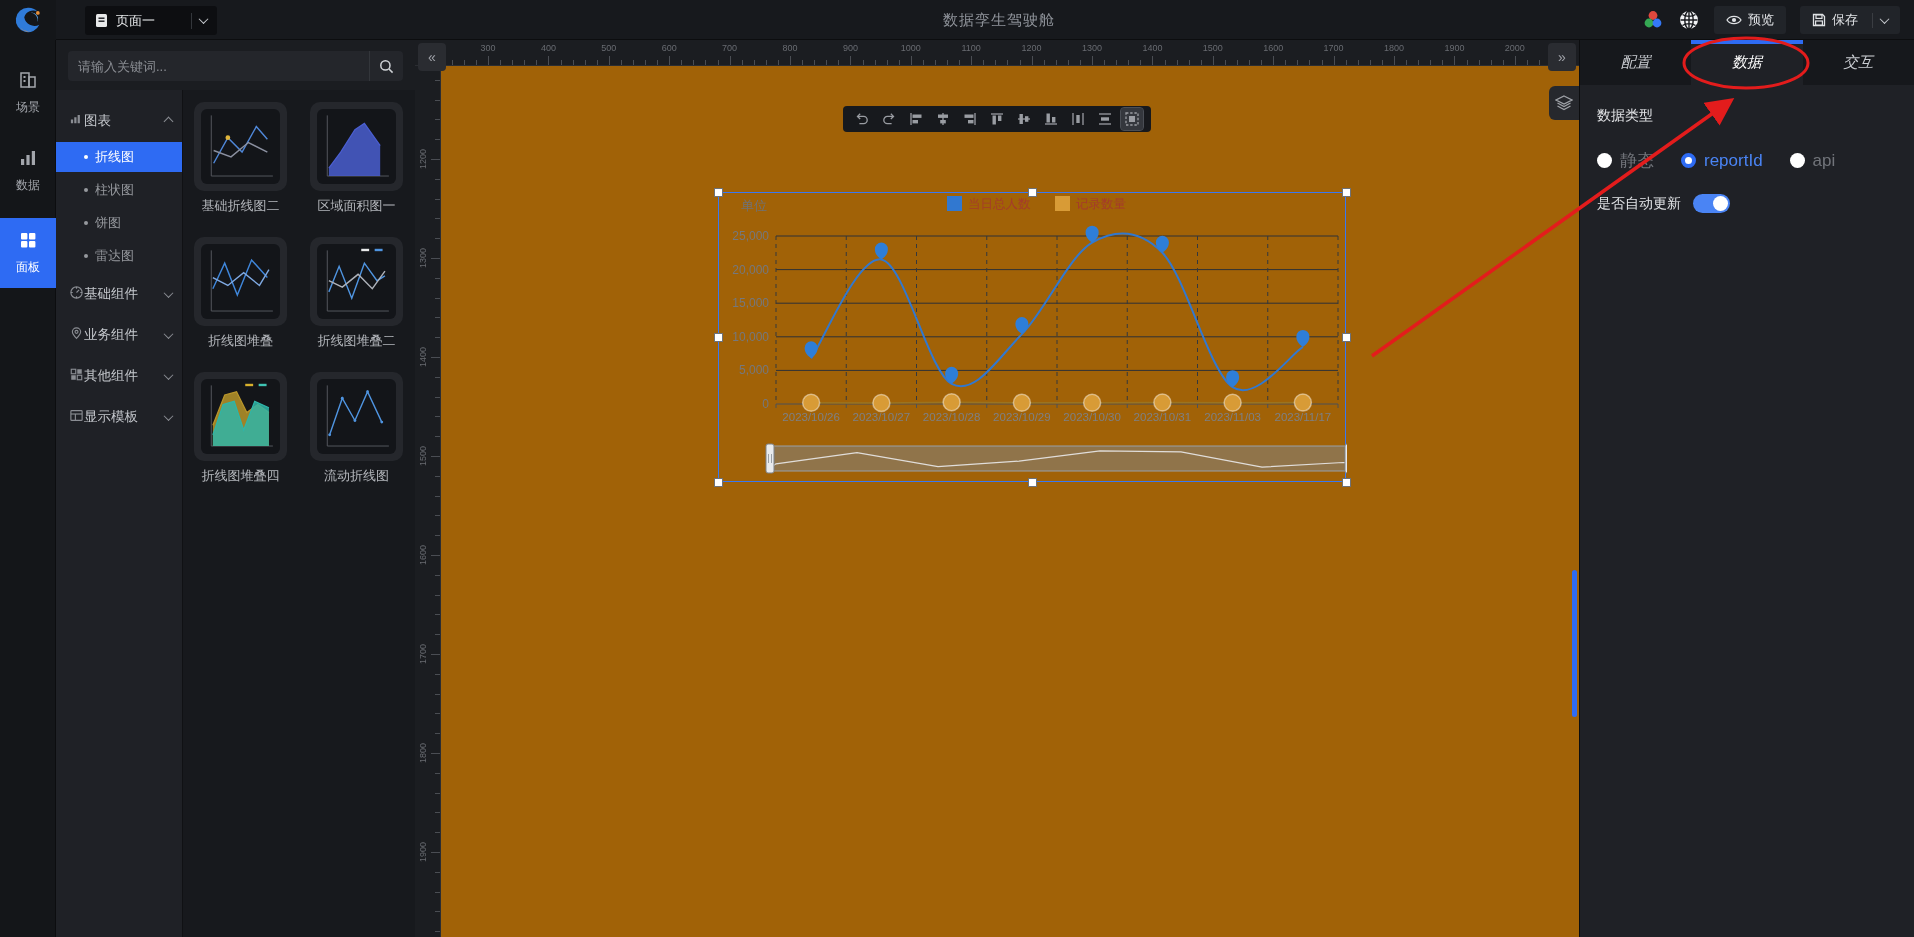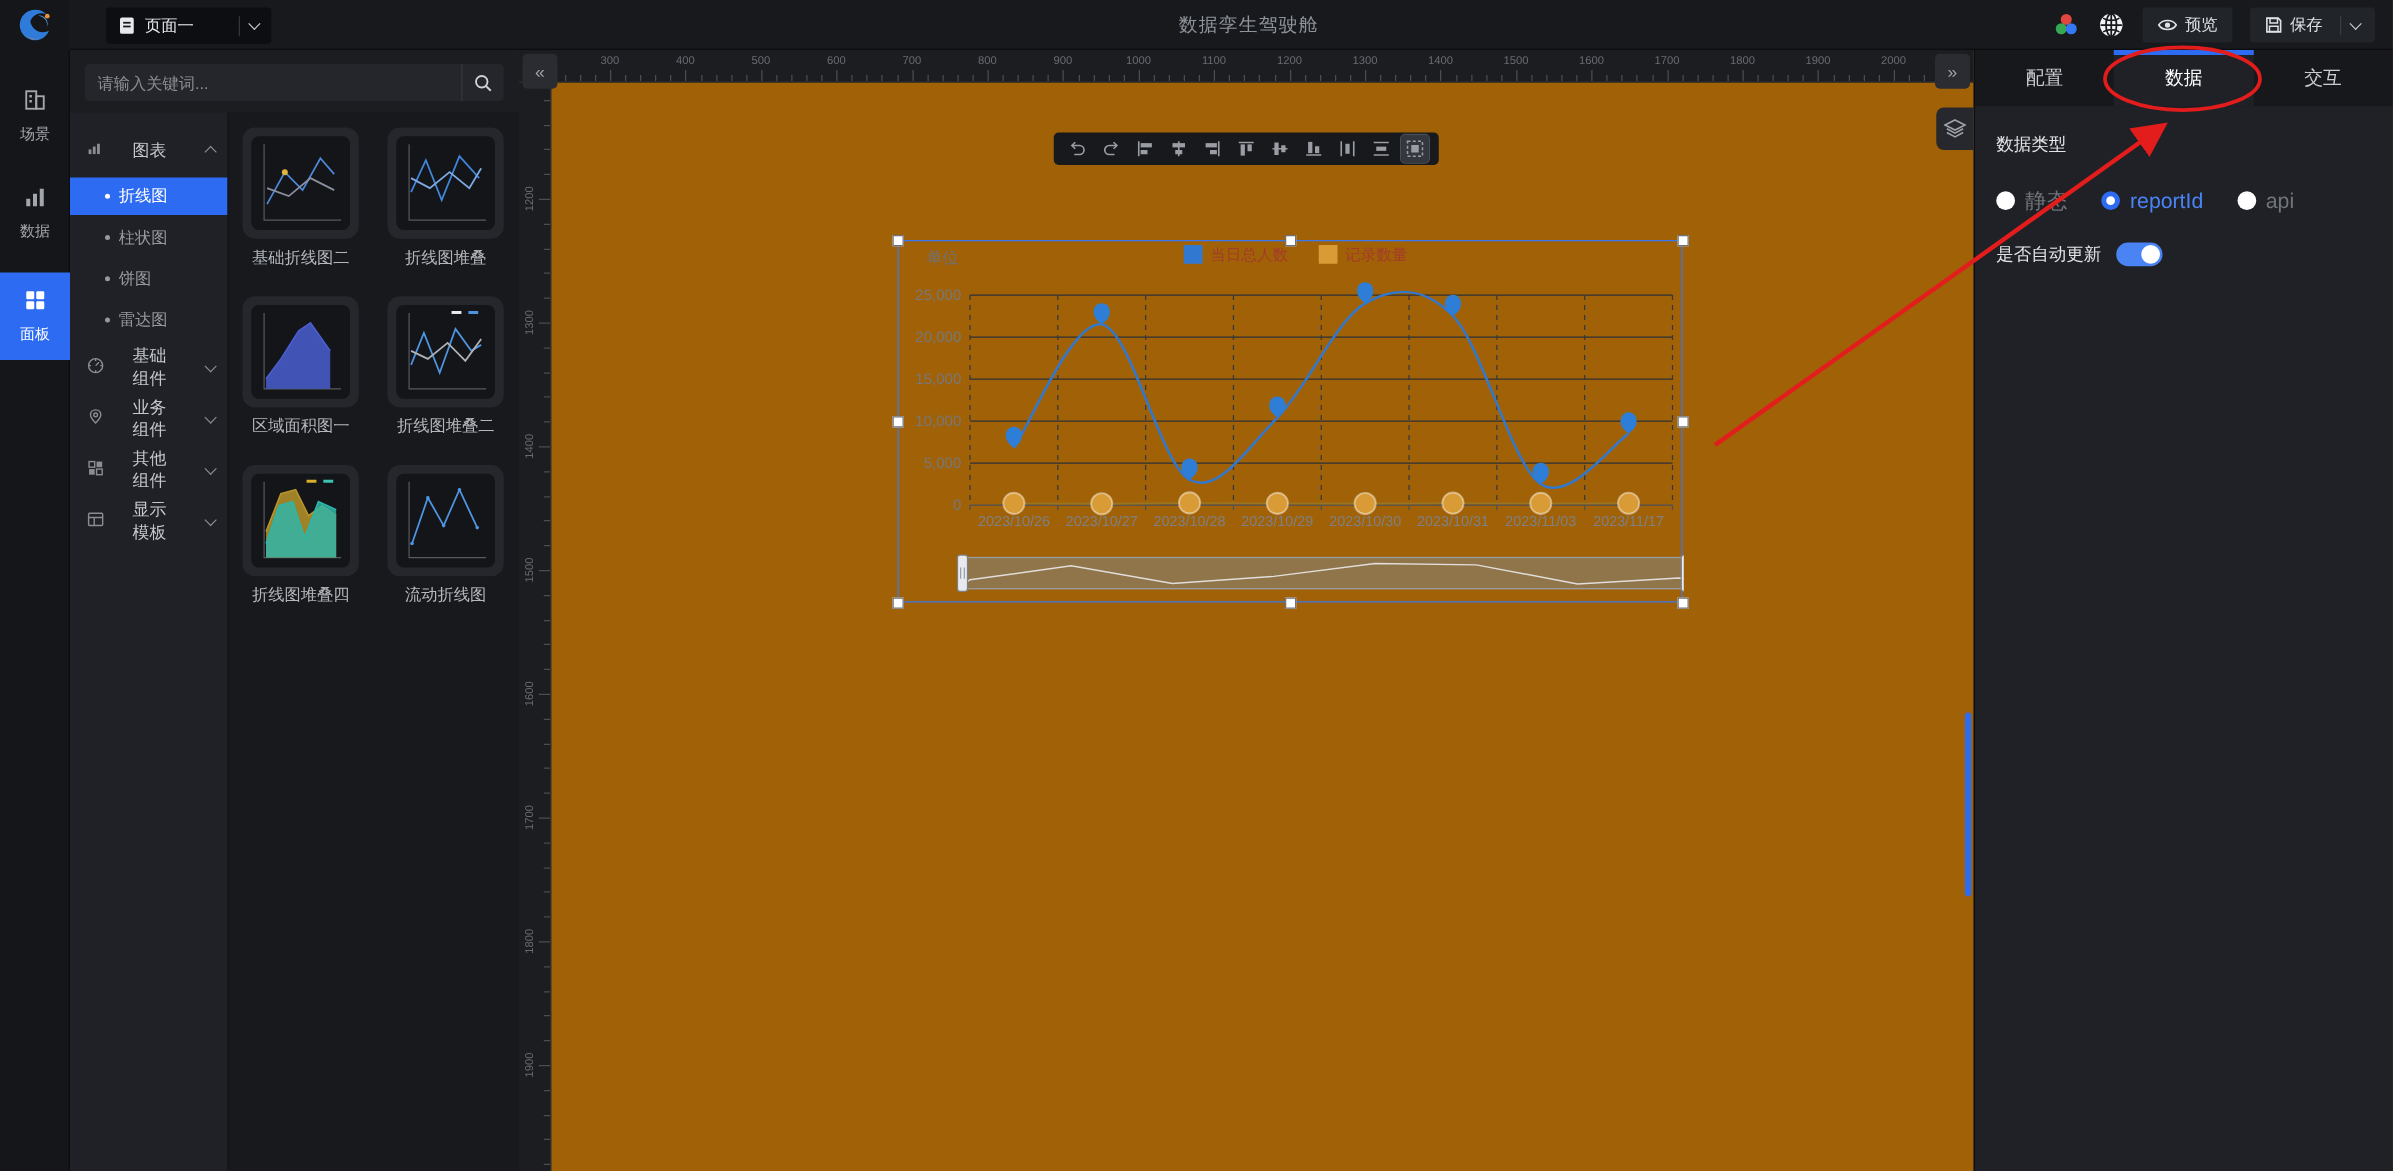--- a/index.html
+++ b/index.html
@@ -38,21 +38,21 @@
     border-radius:4px; display:flex; align-items:center; }
   #search-input { flex:1; background:transparent; border:none; outline:none; color:#d7d9dc;
     font-size:13px; padding:0 10px; font-family:inherit; }
   #search-input::placeholder { color:#8a8d93; }
   #search-btn { width:34px; height:100%; display:flex; align-items:center; justify-content:center;
     border-left:1px solid #33363b; cursor:pointer; }
   #panel-cols { position:absolute; left:0; top:50px; right:0; bottom:0; display:flex; }
   #cat-col { width:127px; background:#1f2126; border-right:1px solid #101114; padding-top:8px; overflow:hidden; }
   #thumb-col { flex:1; background:#17191d; padding:12px 11px; overflow:hidden; }
   .cat-header { height:36px; margin-top:5px; display:flex; align-items:center; padding:0 10px 0 13px;
-    color:#c5c8cd; font-size:13.5px; gap:22px; cursor:pointer; }
+    color:#c5c8cd; font-size:13.5px; gap:0; cursor:pointer; }
   .cat-header .grow { flex:1; }
   .cat-header .chev { border-color:#8a8d93; }
   .cat-child { height:30px; margin-top:3px; display:flex; align-items:center; padding-left:28px;
     color:#96999e; font-size:13px; cursor:pointer; }
   .cat-child .dot { width:4px; height:4px; border-radius:50%; background:currentColor; margin-right:7px; }
   .cat-child.active { background:#2e6bf3; color:#fff; }
   #thumb-grid { display:grid; grid-template-columns:93px 93px; column-gap:23px; row-gap:22px; }
   .thumb-cell { width:93px; cursor:grab; }
   .thumb-card { width:93px; height:89px; background:#25272c; border-radius:10px; padding:7px; }
   .thumb-inner { width:100%; height:100%; background:#131519; border-radius:6px; overflow:hidden; }
@@ -84,21 +84,21 @@
     background:#2e6bf3; border-radius:3px; cursor:pointer; }
 
   
   #widget { position:absolute; left:303px; top:152px; width:628px; height:290px;
     border:1.5px solid #3a78f2; cursor:move; }
   .handle { position:absolute; width:9px; height:9px; background:#fff; border:1px solid #6e7177; z-index:7; }
 
   
   #rightpanel { position:absolute; left:1579px; top:40px; bottom:0; width:335px; background:#1f2126;
     border-left:1px solid #0c0d0f; z-index:5; }
-  #rp-tabs { position:relative; height:45px; background:#16181c; display:flex; }
+  #rp-tabs { position:relative; height:45px; background:#16181c; display:flex;font-style:italic; }
   .rp-tab { flex:1; display:flex; align-items:center; justify-content:center; color:#c9ccd1;
     font-size:15px; cursor:pointer; }
   .rp-tab.active { color:#fff; background:#1f2126; }
   #rp-tab-indicator { position:absolute; top:0; left:33.33%; width:33.33%; height:4px; background:#2e6bf3; }
   #rp-body { padding:22px 16px 0 17px; }
   .rp-label { color:#e2e4e7; font-size:14px; }
   #radio-row { display:flex; align-items:center; gap:27px; margin-top:24px; }
   .radio { display:flex; align-items:center; gap:8px; cursor:pointer; }
   .radio .rc { width:15px; height:15px; border-radius:50%; background:#fff; }
   .radio.checked .rc { border:4.5px solid #2e6bf3; }
@@ -286,35 +286,35 @@
                   <polyline points="16,52 38,60 60,42 84,54" fill="none" stroke="#8b90a0" stroke-width="1.8"></polyline>
                   <circle cx="34" cy="36" r="3" fill="#e0b53a"></circle>
                 </svg></div>
             </div>
             <div class="thumb-label">基础折线图二</div>
           </div>
           <div class="thumb-cell">
             <div class="thumb-card">
               <div class="thumb-inner"><svg width="100%" height="100%" viewBox="0 0 100 94" preserveAspectRatio="none">
                   <path d="M13 8 V84 H91" stroke="#565a60" stroke-width="1.2" fill="none"></path>
+                  <polygon points="15,84 15,74 30,54 48,26 60,18 80,46 80,84" fill="#4a5ed0" opacity="0.85"></polygon>
+                  <polyline points="15,74 30,54 48,26 60,18 80,46" fill="none" stroke="#4a5ed0" stroke-width="1.6"></polyline>
+                </svg></div>
+            </div>
+            <div class="thumb-label">区域面积图一</div>
+          </div>
+          <div class="thumb-cell">
+            <div class="thumb-card">
+              <div class="thumb-inner"><svg width="100%" height="100%" viewBox="0 0 100 94" preserveAspectRatio="none">
+                  <path d="M13 8 V84 H91" stroke="#565a60" stroke-width="1.2" fill="none"></path>
                   <polyline points="15,56 30,24 46,64 64,20 84,42" fill="none" stroke="#3f86da" stroke-width="1.8"></polyline>
                   <polyline points="15,42 34,52 54,36 74,52 86,32" fill="none" stroke="#7fa9e2" stroke-width="1.8"></polyline>
                 </svg></div>
             </div>
             <div class="thumb-label">折线图堆叠</div>
-          </div>
-          <div class="thumb-cell">
-            <div class="thumb-card">
-              <div class="thumb-inner"><svg width="100%" height="100%" viewBox="0 0 100 94" preserveAspectRatio="none">
-                  <path d="M13 8 V84 H91" stroke="#565a60" stroke-width="1.2" fill="none"></path>
-                  <polygon points="15,84 15,74 30,54 48,26 60,18 80,46 80,84" fill="#4a5ed0" opacity="0.85"></polygon>
-                  <polyline points="15,74 30,54 48,26 60,18 80,46" fill="none" stroke="#4a5ed0" stroke-width="1.6"></polyline>
-                </svg></div>
-            </div>
-            <div class="thumb-label">区域面积图一</div>
           </div>
           <div class="thumb-cell">
             <div class="thumb-card">
               <div class="thumb-inner"><svg width="100%" height="100%" viewBox="0 0 100 94" preserveAspectRatio="none">
                   <path d="M13 8 V84 H91" stroke="#565a60" stroke-width="1.2" fill="none"></path>
                   <rect x="56" y="6" width="10" height="3" fill="#e8e9ea"></rect>
                   <rect x="73" y="6" width="10" height="3" fill="#4f94e0"></rect>
                   <polyline points="15,60 28,28 44,68 60,24 76,46 86,40" fill="none" stroke="#4f94e0" stroke-width="1.8"></polyline>
                   <polyline points="15,46 32,54 52,38 70,56 86,34" fill="none" stroke="#aeb2ba" stroke-width="1.8"></polyline>
                 </svg></div>

